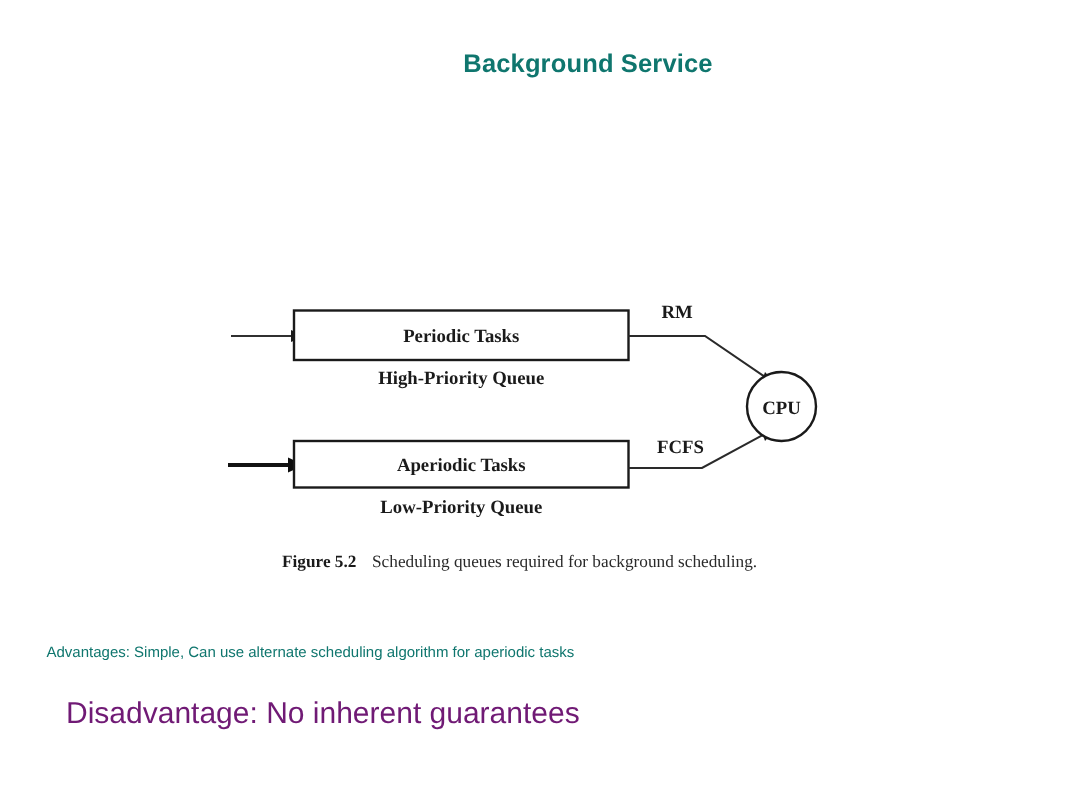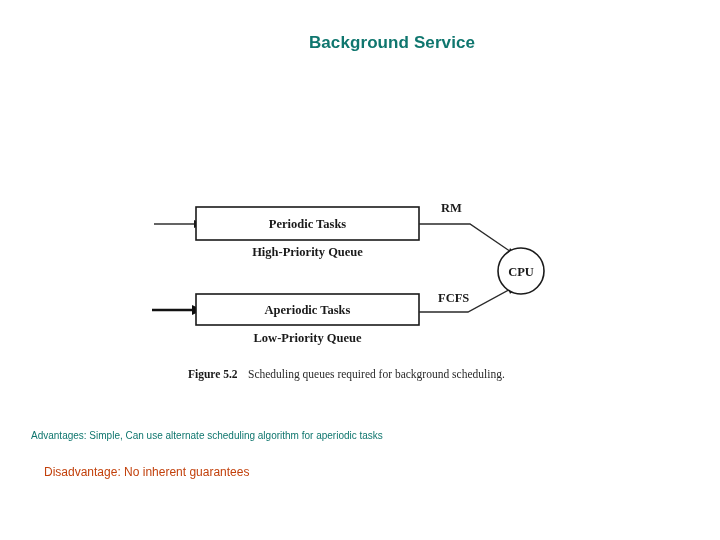--- a/index.html
+++ b/index.html
@@ -101,22 +101,22 @@
     left: 31px;
     top: 430px;
     font-size: 10px;
     color: #0f766e;
     white-space: nowrap;
   }
   .disadv-line {
     position: absolute;
     left: 44px;
     top: 465px;
-    font-size: 12px;
-    color: #c2410c;
+    font-size: 20px;
+    color: #701a75;
     white-space: nowrap;
   }
 </style>
 </head>
 <body>
 
 <div class="slide">
 
   <div class="slide-title">Background Service</div>
 

